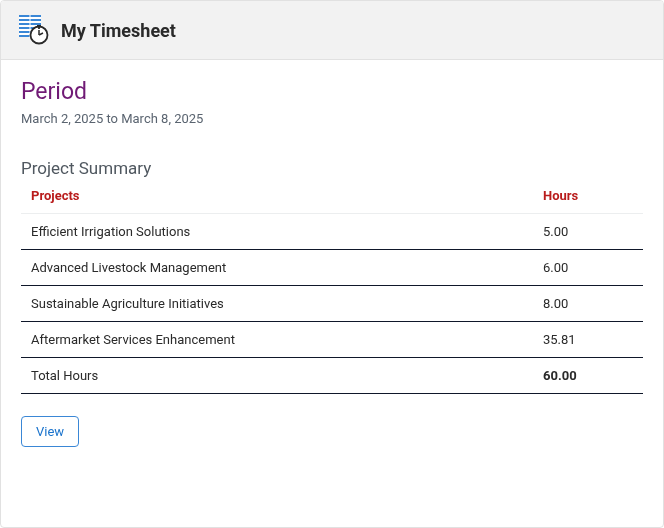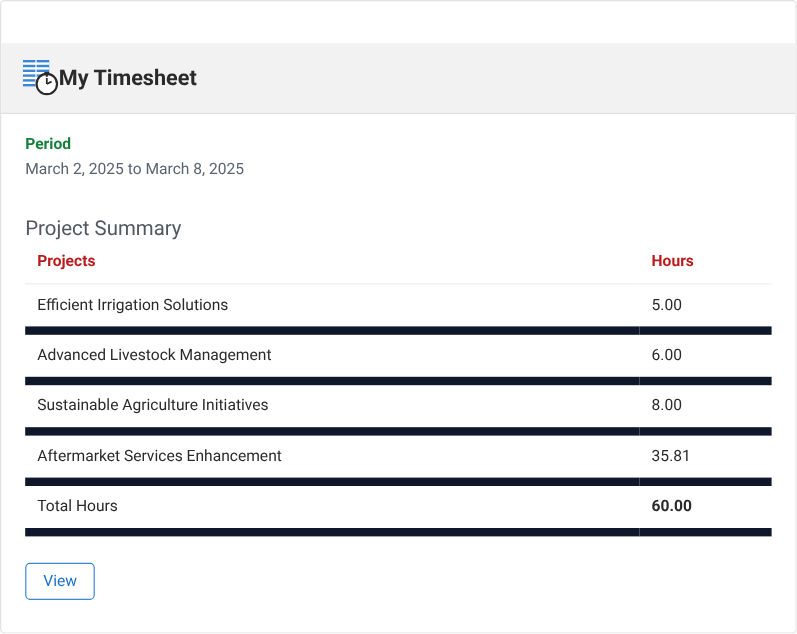--- a/index.html
+++ b/index.html
@@ -19,39 +19,39 @@
       overflow: hidden;
       background: #ffffff;
       height: 100%;
     }
     .card-header {
       background: #f2f2f2;
       border-bottom: 1px solid #e1e1e1;
       padding: 14px 18px;
       display: flex;
       align-items: center;
-      margin-top: 35px;
+      gap: 12px;
     }
     .icon-wrapper {
       position: relative;
       width: 30px;
       height: 30px;
     }
     .header-title {
       font-size: 18px;
       font-weight: 700;
       color: #2a2a2a;
     }
     .card-body {
       padding: 18px 20px;
     }
     .period-label {
-      font-size: 13px;
-      color: #15803d;
-      font-weight: 700;
+      font-size: 23px;
+      color: #701a75;
+      font-weight: 400;
       margin-bottom: 6px;
     }
     .period-text {
       font-size: 13px;
       color: #5a6470;
     }
     .summary-title {
       font-size: 17px;
       color: #505860;
       font-weight: 400;
@@ -70,21 +70,21 @@
       border-bottom: 1px solid #eceeef;
     }
     .summary-table th.hours-col {
       text-align: left;
       width: 110px;
     }
     .summary-table td {
       font-size: 13px;
       color: #2a2a2a;
       padding: 10px 10px;
-      border-bottom: 7px solid #0f172a;
+      border-bottom: 1px solid #0f172a;
     }
     .summary-table tr.total-row td {
       font-weight: 400;
     }
     .summary-table tr.total-row td.total-hours-value {
       font-weight: 700;
     }
     .button-row {
       margin-top: 22px;
     }

